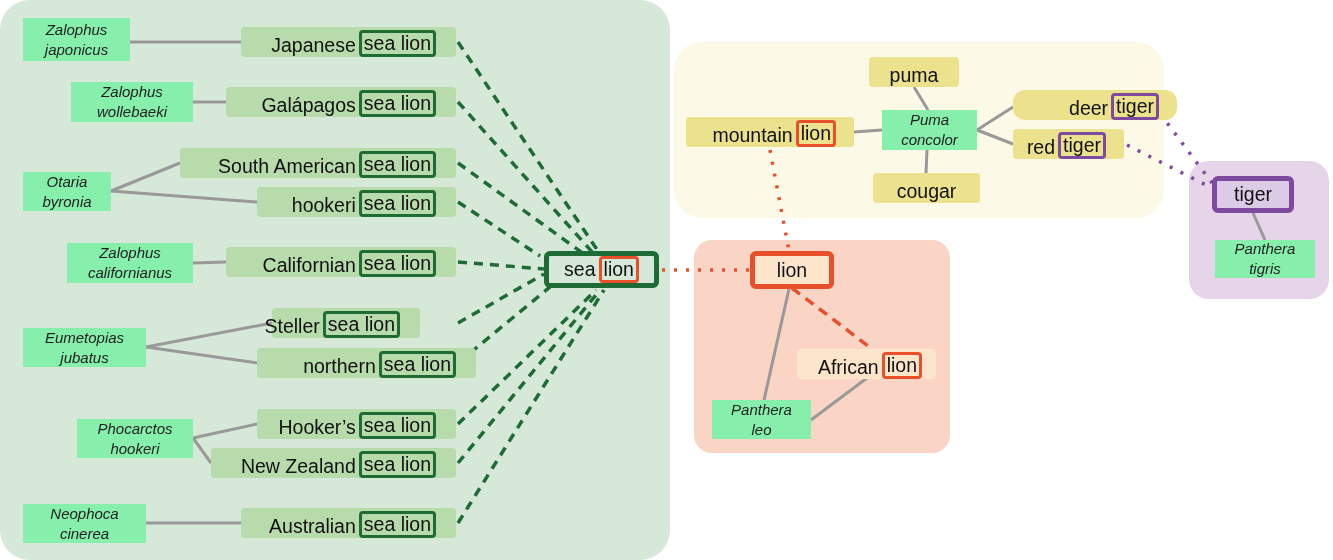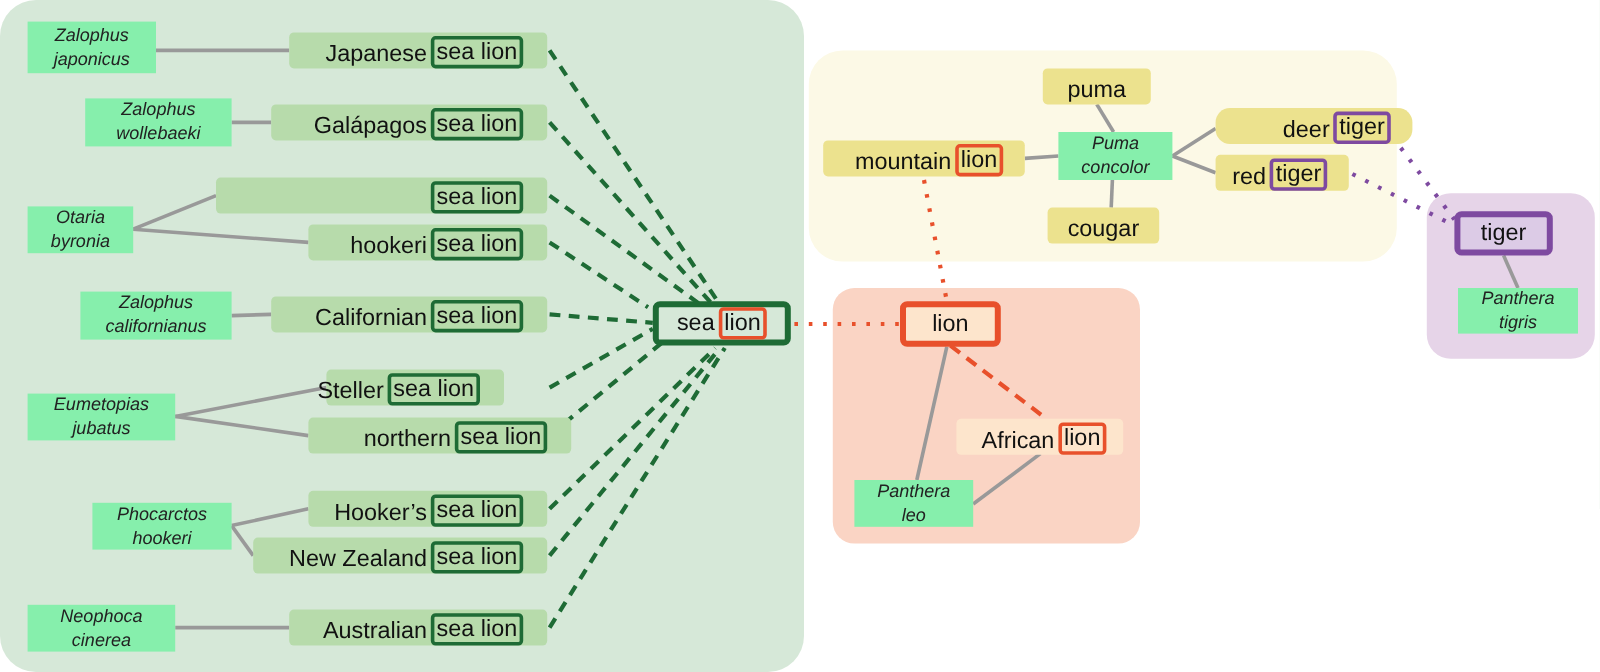--- a/index.html
+++ b/index.html
@@ -109,20 +109,21 @@
 
 <div class="node green" style="left:241px;top:27px;width:215px;height:30px;">
   <span class="pre">Japanese</span>
   <span class="hl green">sea lion</span>
 </div>
 <div class="node green" style="left:226px;top:87px;width:230px;height:30px;">
   <span class="pre">Galápagos</span>
   <span class="hl green">sea lion</span>
 </div>
 <div class="node green" style="left:180px;top:148px;width:276px;height:30px;">
+  <span class="pre">South American</span>
   <span class="hl green">sea lion</span>
 </div>
 <div class="node green" style="left:257px;top:187px;width:199px;height:30px;">
   <span class="pre">hookeri</span>
   <span class="hl green">sea lion</span>
 </div>
 <div class="node green" style="left:226px;top:247px;width:230px;height:30px;">
   <span class="pre">Californian</span>
   <span class="hl green">sea lion</span>
 </div>
@@ -148,21 +149,21 @@
 </div>
 
 <div class="hub" id="hub-sealion">
   <span class="pre">sea</span>
   <span class="hl orange">lion</span>
 </div>
 
 <div class="node yellow" style="left:869px;top:57px;width:90px;height:30px;justify-content:center;padding-right:0;">
   <span>puma</span>
 </div>
-<div class="node yellow" style="left:873px;top:173px;width:93px;height:30px;justify-content:center;padding-right:0;">
+<div class="node yellow" style="left:873px;top:173px;width:107px;height:30px;justify-content:center;padding-right:0;">
   <span>cougar</span>
 </div>
 <div class="node yellow" style="left:686px;top:117px;width:168px;height:30px;">
   <span class="pre">mountain</span>
   <span class="hl orange">lion</span>
 </div>
 <div class="node yellow" style="left:1013px;top:90px;width:164px;height:30px;border-radius:12px;">
   <span class="pre">deer</span>
   <span class="hl purple">tiger</span>
 </div>

